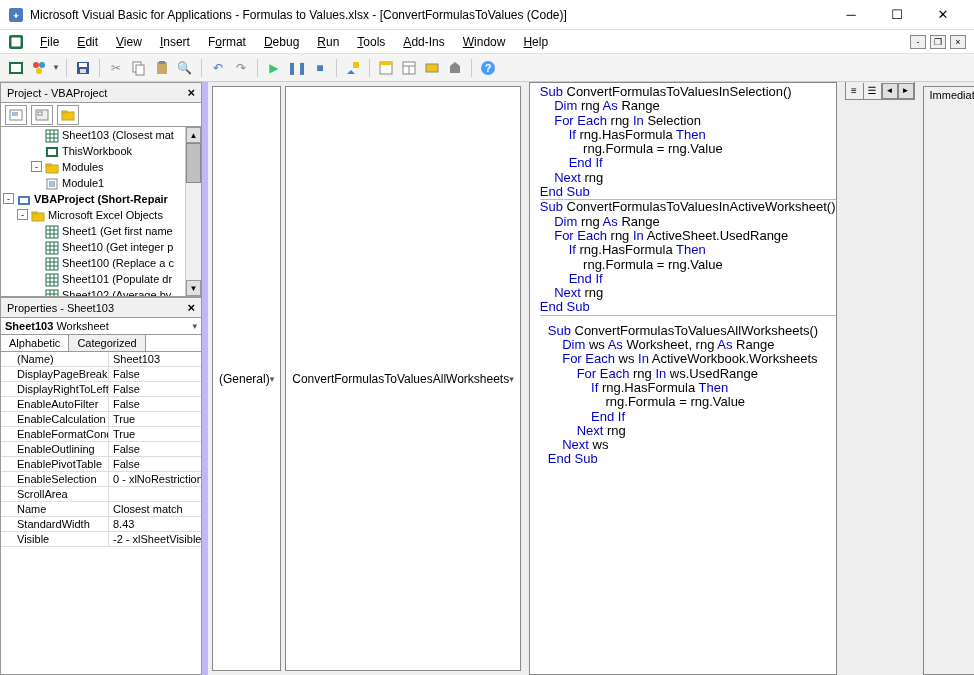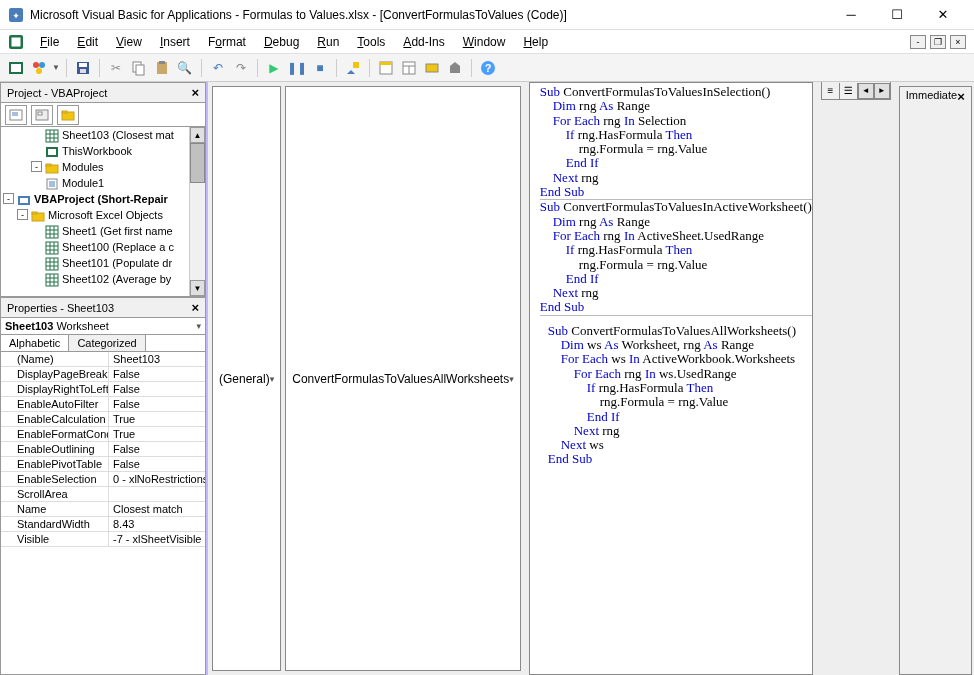--- a/index.html
+++ b/index.html
@@ -15,21 +15,21 @@
   .menu-item { padding: 2px 8px; font-size: 12px; }
   .menu-item u { text-decoration: underline; }
   .mdi-controls { margin-left: auto; display: flex; gap: 4px; font-size: 11px; }
   .mdi-btn { width: 16px; height: 14px; border: 1px solid #888; background: #f0f0f0; display: flex; align-items: center; justify-content: center; font-size: 9px; }
 
   .toolbar { height: 28px; background: #f4f4f4; border-bottom: 1px solid #ccc; display: flex; align-items: center; padding: 0 6px; gap: 3px; }
   .tool-btn { width: 20px; height: 20px; display: flex; align-items: center; justify-content: center; font-size: 12px; border: 1px solid transparent; }
   .tool-sep { width: 1px; height: 18px; background: #ccc; margin: 0 3px; }
 
   .main { display: flex; height: calc(675px - 30px - 24px - 28px); }
-  .left-col { width: 208px; display: flex; flex-direction: column; border-right: 2px solid #c4b5fd; }
+  .left-col { width: 208px; display: flex; flex-direction: column; border-right: 6px solid #c4b5fd; }
   .panel-hdr { background: #f0f0f0; border: 1px solid #999; padding: 2px 6px; font-size: 11px; display: flex; align-items: center; justify-content: space-between; }
   .panel-close { font-weight: bold; font-size: 13px; cursor: pointer; }
   .panel-toolbar { height: 24px; border: 1px solid #999; border-top: none; display: flex; align-items: center; padding: 0 4px; gap: 4px; }
   .ptb { width: 22px; height: 20px; border: 1px solid #999; background: #fff; display: flex; align-items: center; justify-content: center; font-size: 11px; }
   .tree { flex: 0 0 170px; border: 1px solid #999; border-top: none; overflow: auto; font-size: 11px; background: #fff; padding: 2px; position: relative; }
   .tree-row { display: flex; align-items: flex-start; height: 16px; white-space: nowrap; }
   .tree-indent { display: inline-block; }
   .tree-icon { width: 14px; height: 14px; margin-right: 3px; display: inline-flex; align-items: center; justify-content: center; font-size: 10px; }
   .tree-exp { width: 11px; height: 11px; border: 1px solid #888; font-size: 9px; display: inline-flex; align-items: center; justify-content: center; margin-right: 3px; background: #fff; }
   .tree-bold { font-weight: bold; }
@@ -44,21 +44,21 @@
   .props-tab.active { background: #fff; }
   .props-grid { flex: 1; overflow: auto; border: 1px solid #999; border-top: none; font-size: 11px; }
   .prop-row { display: flex; border-bottom: 1px solid #ddd; }
   .prop-name { width: 108px; padding: 1px 16px; border-right: 1px solid #ddd; overflow: hidden; white-space: nowrap; }
   .prop-val { flex: 1; padding: 1px 4px; overflow: hidden; white-space: nowrap; }
 
   .right-col { flex: 1; display: flex; flex-direction: row; background: #eee; }
   .code-dropdowns { display: flex; gap: 4px; padding: 4px; }
   .dd { flex: 1; background: #fff; border: 1px solid #888; padding: 2px 6px; font-size: 12px; display: flex; justify-content: space-between; align-items: center; }
   .dd-arrow { font-size: 9px; color: #555; }
-  .code-area { flex: 1; background: #fff; border: 1px solid #888; margin: 0 4px; font-family: Liberation Serif, serif; font-size: 13px; overflow: auto; padding: 2px 0 2px 10px; white-space: pre; position: relative; line-height: 1.1; }
+  .code-area { flex: 1; background: #fff; border: 1px solid #888; margin: 0 4px; font-family: Liberation Sans, sans-serif; font-size: 13px; overflow: auto; padding: 2px 0 2px 10px; white-space: pre; position: relative; line-height: 1.1; }
   .code-area .kw { color: #0000c8; }
   .code-bottom-icons { height: 18px; margin: 0 4px; display: flex; align-items: center; border: 1px solid #888; border-top: none; background: #f0f0f0; }
   .cbi { width: 18px; height: 16px; border-right: 1px solid #888; display: flex; align-items: center; justify-content: center; font-size: 10px; }
   .code-hscroll { flex: 1; display: flex; align-items: center; }
   .code-hscroll-btn { width: 16px; height: 16px; background: #e0e0e0; border: 1px solid #888; display: flex; align-items: center; justify-content: center; font-size: 8px; }
   
   .immediate-hdr { background: #f0f0f0; border: 1px solid #888; margin: 4px 4px 0 4px; padding: 2px 6px; font-size: 11px; display: flex; justify-content: space-between; text-align: center; }
   .immediate-body { background: #fff; border: 1px solid #888; border-top: none; margin: 0 4px 0 4px; height: 42px; font-family: Consolas, monospace; font-size: 13px; padding: 2px 4px; }
   .immediate-cursor { border-left: 1px solid #000; height: 14px; display: inline-block; }
   .immediate-hscroll { height: 16px; margin: 0 4px 4px 4px; border: 1px solid #888; border-top: none; background: #f0f0f0; display: flex; }
@@ -310,20 +310,33 @@
             <span class="tree-indent" style="width:42px"></span>
             <span class="tree-icon">
               <svg width="14" height="14">
                 <rect x="1" y="1" width="12" height="12" fill="#fff" stroke="#1f7246"></rect>
                 <line x1="1" y1="5" x2="13" y2="5" stroke="#1f7246"></line>
                 <line x1="1" y1="9" x2="13" y2="9" stroke="#1f7246"></line>
                 <line x1="5" y1="1" x2="5" y2="13" stroke="#1f7246"></line>
                 <line x1="9" y1="1" x2="9" y2="13" stroke="#1f7246"></line>
               </svg>
             </span>
+            <span>Sheet10 (Get integer p</span>
+          </div>
+          <div class="tree-row">
+            <span class="tree-indent" style="width:42px"></span>
+            <span class="tree-icon">
+              <svg width="14" height="14">
+                <rect x="1" y="1" width="12" height="12" fill="#fff" stroke="#1f7246"></rect>
+                <line x1="1" y1="5" x2="13" y2="5" stroke="#1f7246"></line>
+                <line x1="1" y1="9" x2="13" y2="9" stroke="#1f7246"></line>
+                <line x1="5" y1="1" x2="5" y2="13" stroke="#1f7246"></line>
+                <line x1="9" y1="1" x2="9" y2="13" stroke="#1f7246"></line>
+              </svg>
+            </span>
             <span>Sheet100 (Replace a c</span>
           </div>
           <div class="tree-row">
             <span class="tree-indent" style="width:42px"></span>
             <span class="tree-icon">
               <svg width="14" height="14">
                 <rect x="1" y="1" width="12" height="12" fill="#fff" stroke="#1f7246"></rect>
                 <line x1="1" y1="5" x2="13" y2="5" stroke="#1f7246"></line>
                 <line x1="1" y1="9" x2="13" y2="9" stroke="#1f7246"></line>
                 <line x1="5" y1="1" x2="5" y2="13" stroke="#1f7246"></line>
@@ -410,21 +423,21 @@
           <div class="prop-row">
             <div class="prop-name">Name</div>
             <div class="prop-val">Closest match</div>
           </div>
           <div class="prop-row">
             <div class="prop-name">StandardWidth</div>
             <div class="prop-val">8.43</div>
           </div>
           <div class="prop-row">
             <div class="prop-name">Visible</div>
-            <div class="prop-val">-7 - xlSheetVisible</div>
+            <div class="prop-val">-2 - xlSheetVisible</div>
           </div>
         </div>
     </div>
   </div>
 
   <div class="right-col">
     <div class="code-dropdowns">
       <div class="dd">
         <span>(General)</span>
         <span class="dd-arrow">▾</span>

